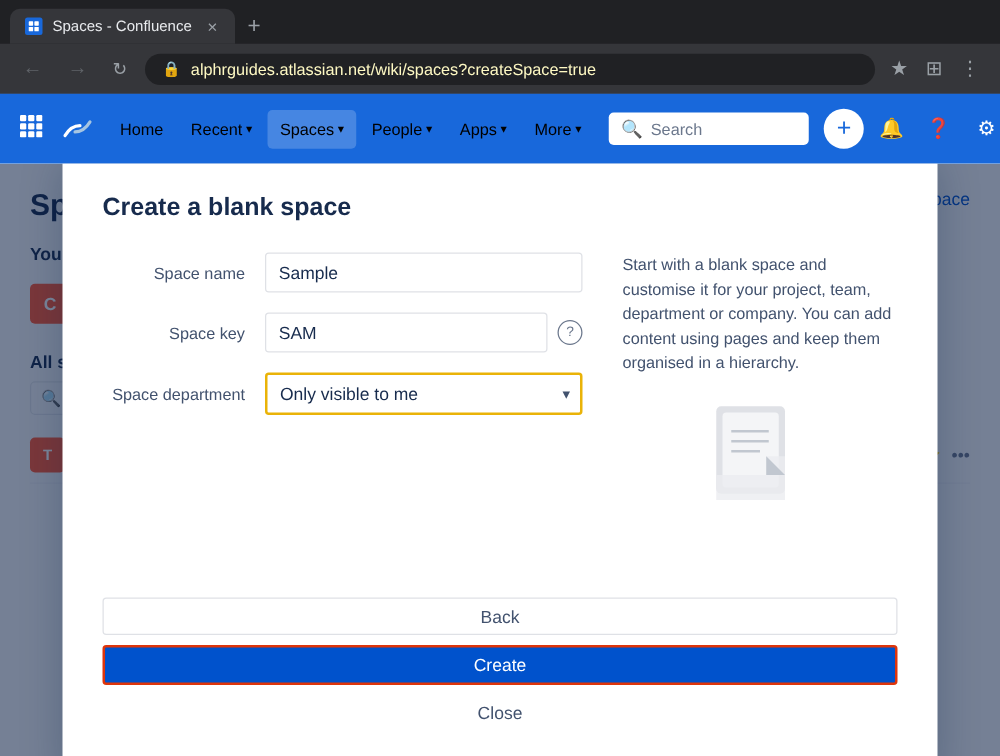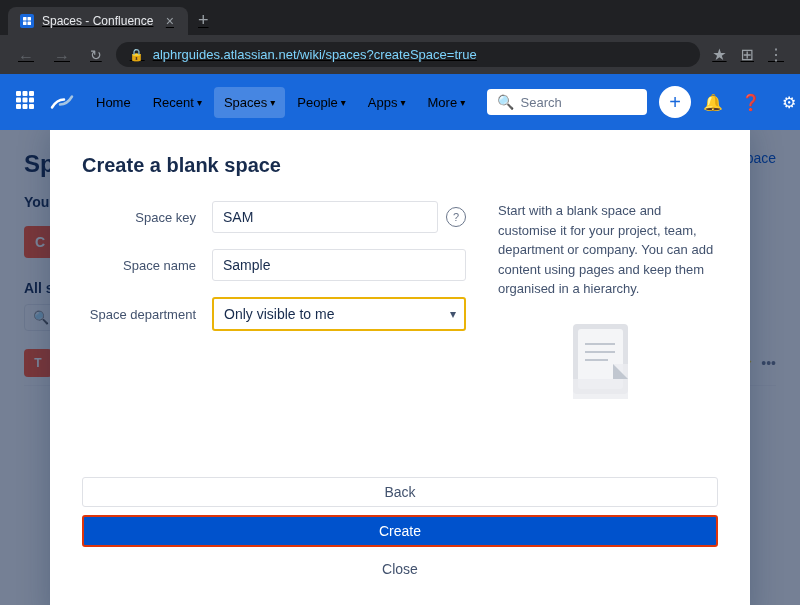--- a/index.html
+++ b/index.html
@@ -1,35 +1,35 @@
 <!DOCTYPE html>
 <html><head>
   <meta charset="utf-8">
   <style>
     * { box-sizing: border-box; margin: 0; padding: 0; }
     body { font-family: -apple-system, BlinkMacSystemFont, 'Segoe UI', Arial, sans-serif; font-size: 14px; background: #f4f5f7; overflow: hidden; }
 
     
-    .browser-chrome { background: #202124; width: 800px; text-decoration: underline; }
+    .browser-chrome { background: #202124; width: 800px; }
     .browser-tabs { display: flex; align-items: flex-end; padding: 6px 8px 0; gap: 2px; }
     .browser-tab { background: #3c4043; color: #bdc1c6; padding: 6px 12px; border-radius: 8px 8px 0 0; display: flex; align-items: center; gap: 8px; font-size: 12px; min-width: 180px; max-width: 220px; }
     .browser-tab.active { background: #35363a; color: #e8eaed; }
     .tab-favicon { width: 14px; height: 14px; background: #1868db; border-radius: 2px; display: flex; align-items: center; justify-content: center; flex-shrink: 0; }
     .tab-favicon svg { width: 10px; height: 10px; }
     .tab-title { flex: 1; white-space: nowrap; overflow: hidden; text-overflow: ellipsis; font-size: 12px; }
     .tab-close { color: #9aa0a6; font-size: 14px; cursor: pointer; padding: 0 2px; }
     .new-tab-btn { color: #9aa0a6; font-size: 18px; padding: 4px 8px; cursor: pointer; }
 
     .browser-controls { background: #35363a; display: flex; align-items: center; padding: 6px 12px; gap: 8px; }
     .nav-btn { color: #9aa0a6; font-size: 16px; cursor: pointer; padding: 2px 6px; border-radius: 50%; }
     .nav-btn.disabled { color: #5f6368; cursor: default; }
     .refresh-btn { color: #9aa0a6; font-size: 14px; cursor: pointer; padding: 2px 6px; }
     .address-bar { flex: 1; background: #202124; border: none; border-radius: 20px; padding: 5px 14px; color: #e8eaed; font-size: 13px; display: flex; align-items: center; gap: 8px; }
     .address-bar .lock-icon { color: #9aa0a6; font-size: 12px; }
-    .address-text { color: #7dd3fc; font-size: 13px; flex: 1; }
+    .address-text { color: #fef9c3; font-size: 13px; flex: 1; }
     .browser-actions { display: flex; gap: 6px; align-items: center; }
     .browser-action-btn { color: #9aa0a6; font-size: 16px; cursor: pointer; padding: 4px; border-radius: 50%; }
 
     
     .app-header { background: #1868db; height: 56px; display: flex; align-items: center; padding: 0 12px; gap: 12px; }
     .apps-grid-btn { color: white; font-size: 18px; cursor: pointer; padding: 4px; }
     .confluence-logo { display: flex; align-items: center; gap: 6px; cursor: pointer; }
     .confluence-logo-icon { width: 24px; height: 24px; }
     .nav-links { display: flex; align-items: center; gap: 2px; flex: 1; }
     .nav-link { color: #000000; padding: 8px 10px; border-radius: 4px; cursor: pointer; font-size: 13px; font-weight: 500; display: flex; align-items: center; gap: 3px; white-space: nowrap; }
@@ -207,30 +207,30 @@
     </div>
   </div>
 
   <div class="modal-overlay">
     <div class="modal">
       <h2 class="modal-title">Create a blank space</h2>
       <div class="modal-body">
         <div class="modal-form">
 
           <div class="form-row">
+            <label class="form-label">Space name</label>
+            <input class="form-input" type="text" value="Sample" style="">
+          </div>
+
+          <div class="form-row">
             <label class="form-label">Space key</label>
             <div class="form-input-with-help">
               <input class="form-input" type="text" value="SAM" style="">
               <div class="help-icon">?</div>
             </div>
-          </div>
-
-          <div class="form-row">
-            <label class="form-label">Space name</label>
-            <input class="form-input" type="text" value="Sample" style="">
           </div>
 
           <div class="form-row">
             <label class="form-label">Space department</label>
             <div class="select-wrapper">
               <select class="select-dropdown">
                 <option>Only visible to me</option>
                 <option>Anyone can use</option>
                 <option>Custom</option>
               </select>

